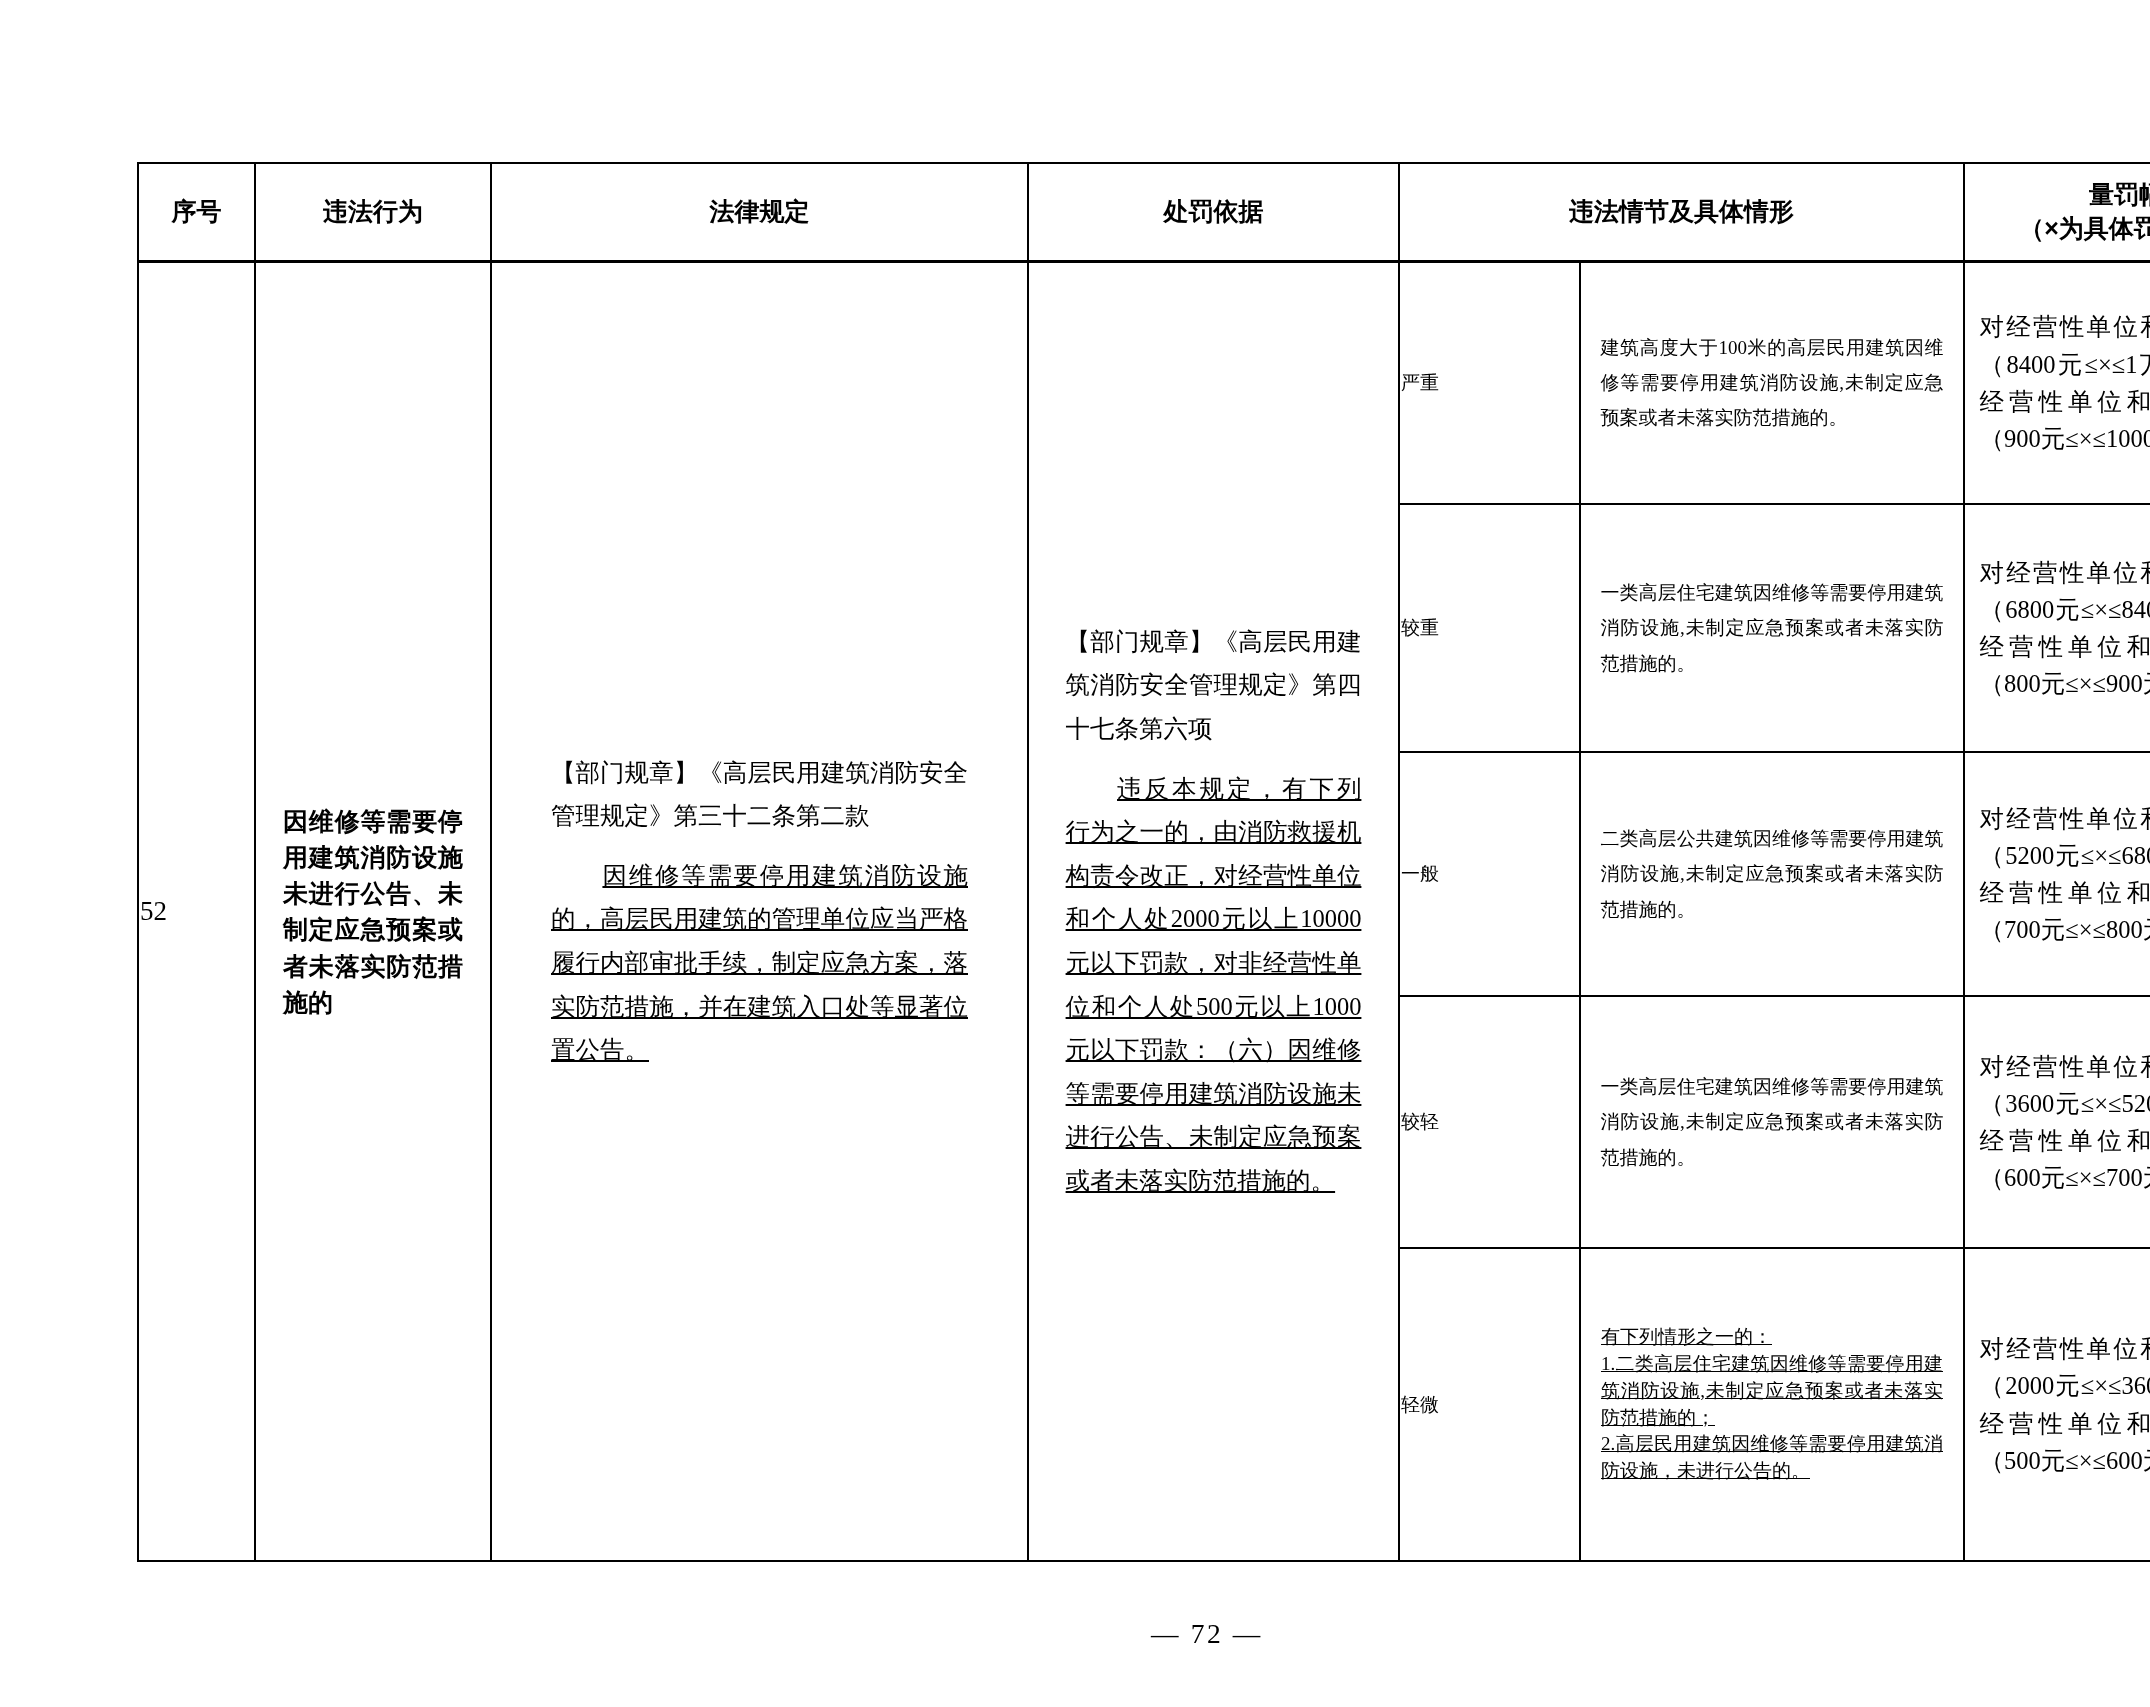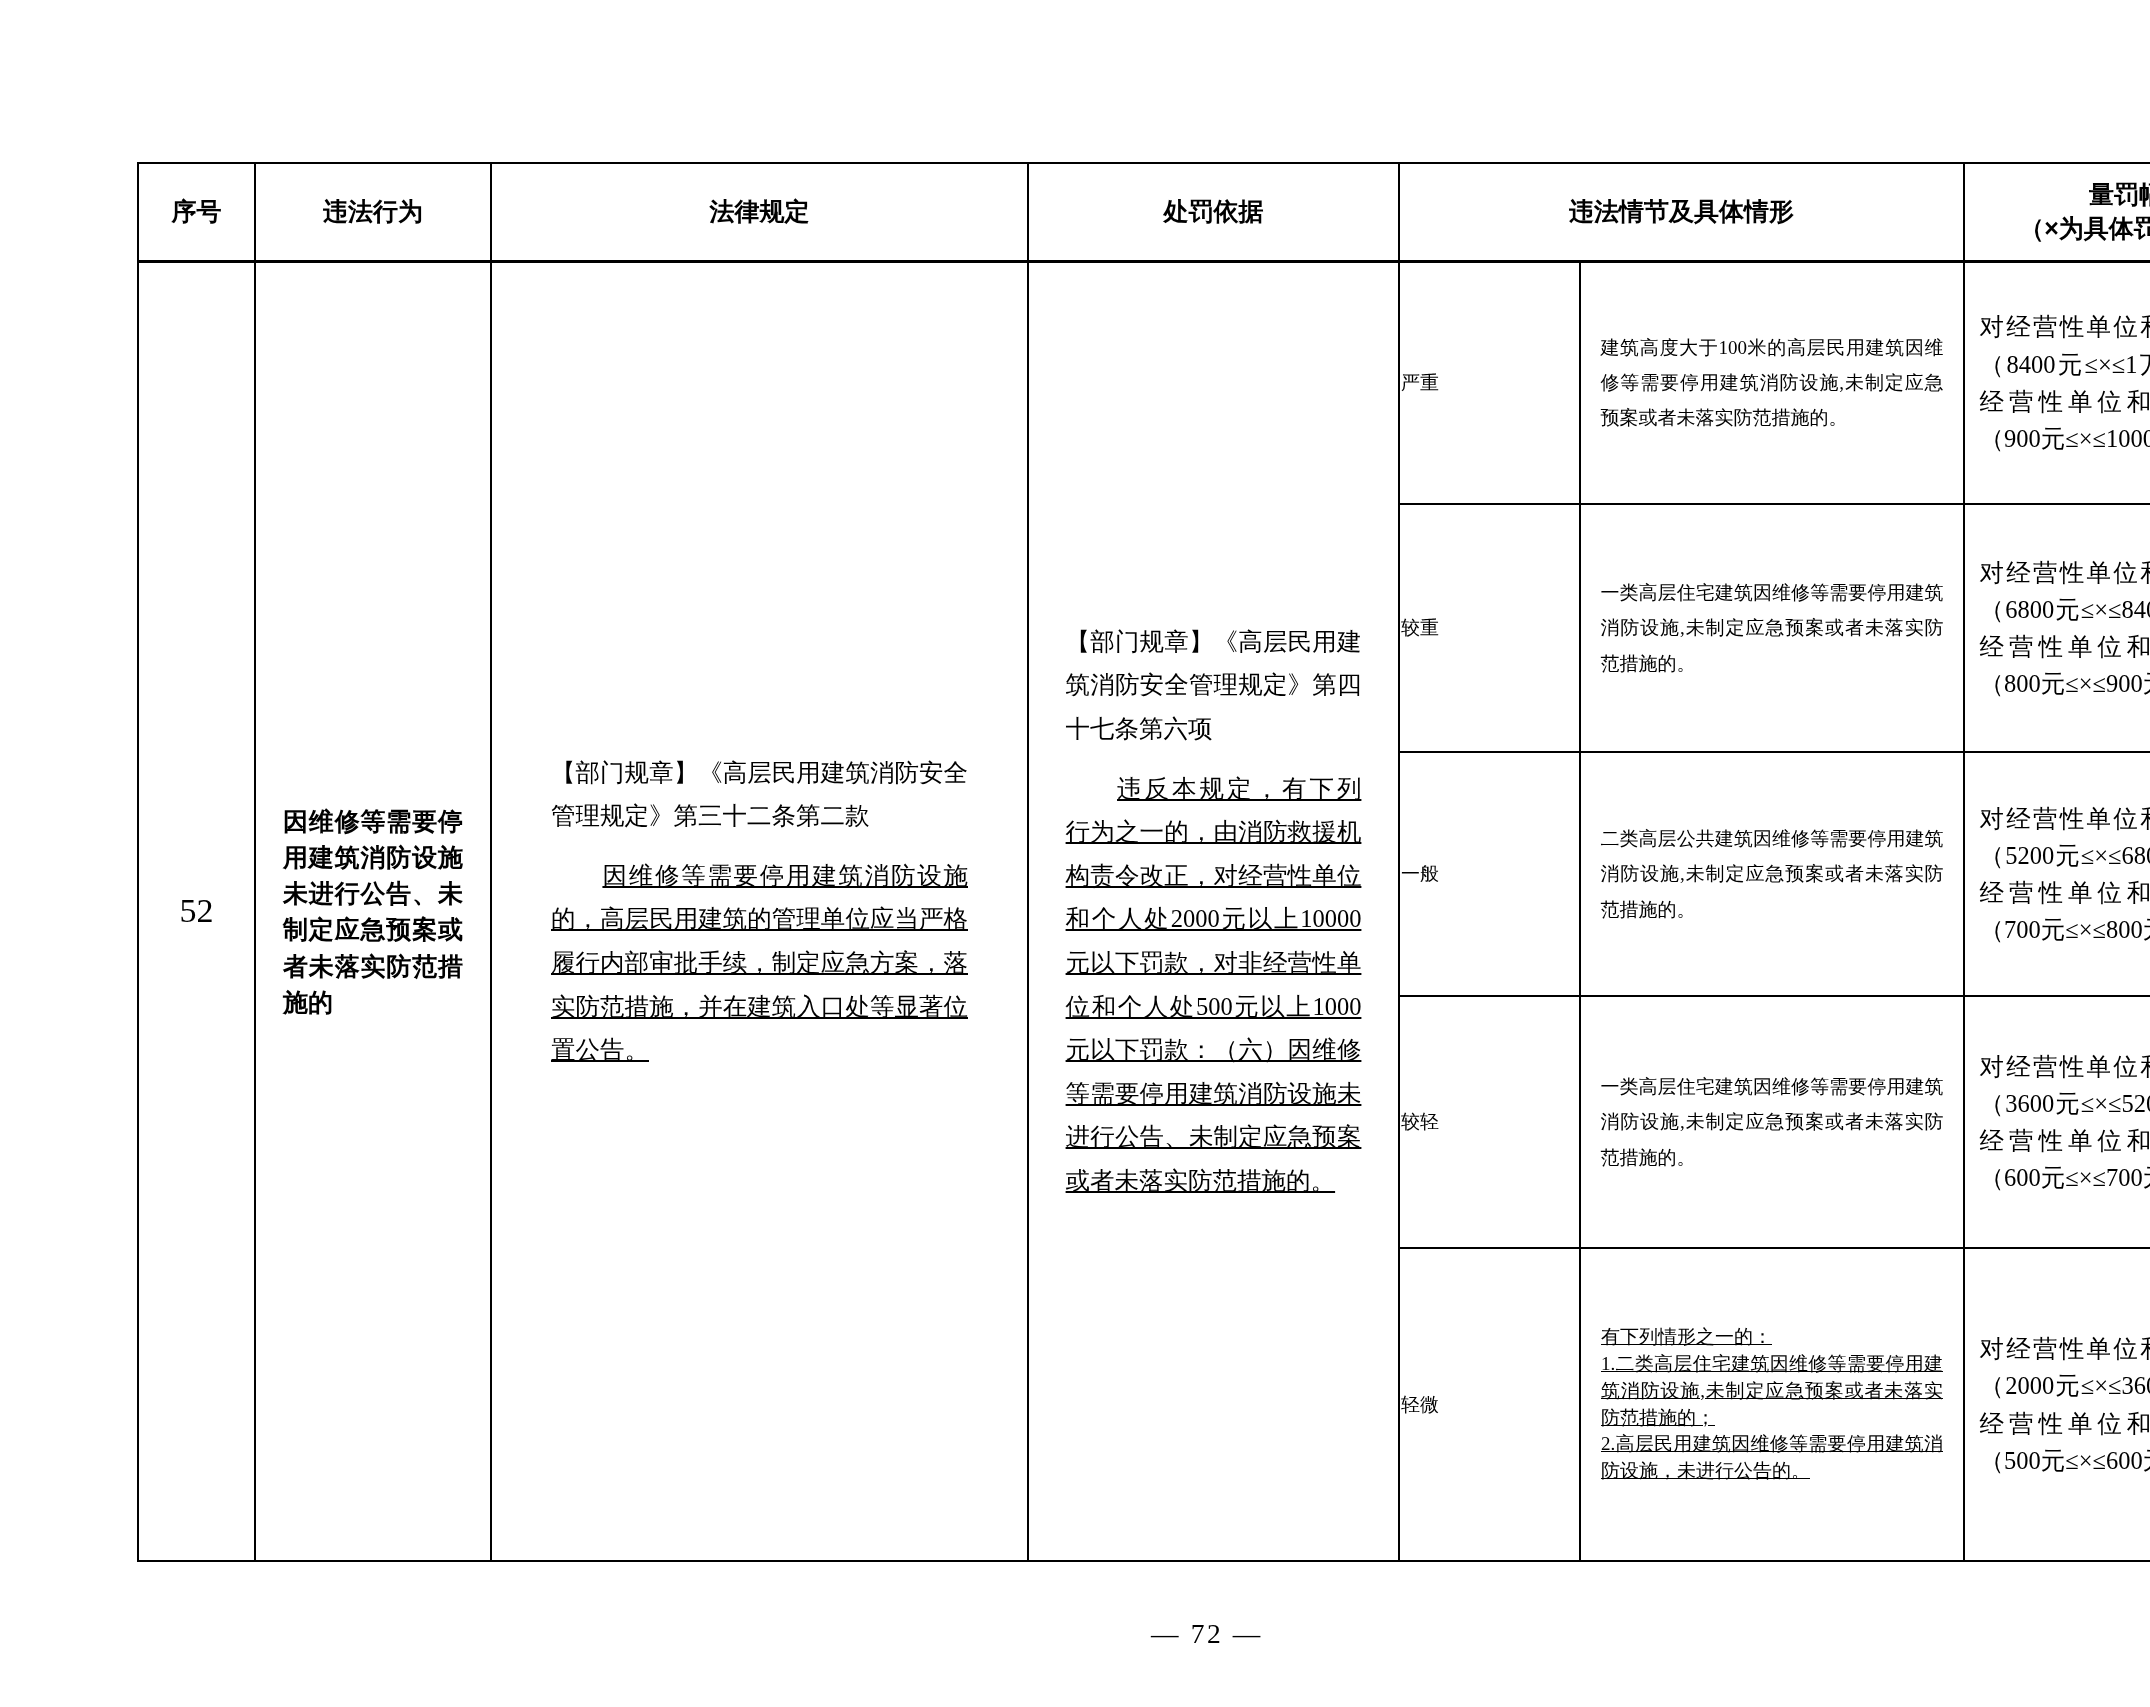--- a/index.html
+++ b/index.html
@@ -41,22 +41,21 @@
   tr.header-row th {
     border-bottom: 3px solid #000000;
     font-family: "Liberation Sans", "DejaVu Sans", sans-serif;
     font-weight: 700;
     font-size: 25px;
     text-align: center;
     padding: 0 4.3px;
     line-height: 1.35;
   }
   td.serial {
-    text-align: center;
-    font-size: 34px;
+    font-size: 27px;
   }
   td.act {
     font-family: "Liberation Sans", "DejaVu Sans", sans-serif;
     font-weight: 700;
     font-size: 25px;
     line-height: 1.45;
     padding: 0 27px;
     text-align: justify;
     text-justify: inter-character;
   }

